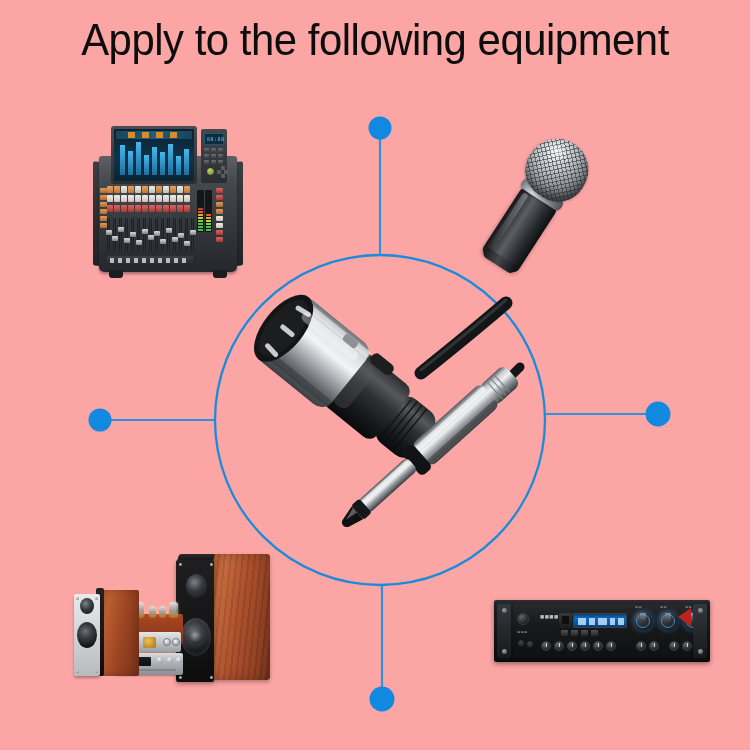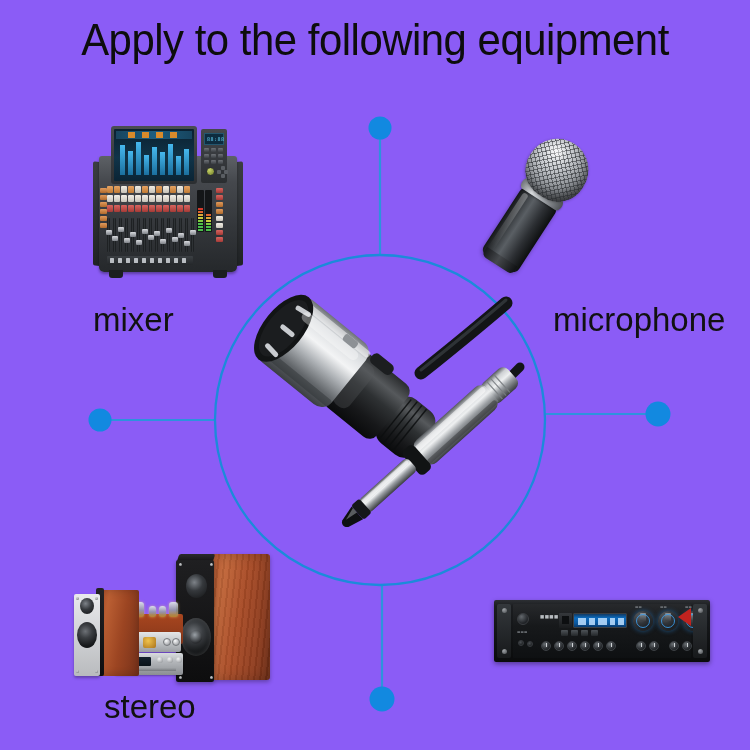--- a/index.html
+++ b/index.html
@@ -8,21 +8,21 @@
     background: #ffffff;
   }
   body {
     font-family: "Liberation Sans", sans-serif;
     -webkit-font-smoothing: antialiased;
   }
   #page {
     position: relative;
     width: 750px;
     height: 750px;
-    background: #8b5cf6;
+    background: #fca5a5;
     overflow: hidden;
   }
 
   
   #title {
     position: absolute;
     left: 0;
     top: 14px;
     width: 750px;
     text-align: center;
@@ -892,17 +892,14 @@
     <div class="am-ear l">
       <i style="top:4px"></i>
         <i style="bottom:4px"></i>
     </div>
     <div class="am-ear r">
       <i style="top:4px"></i>
         <i style="bottom:4px"></i>
     </div>
   </div>
 
-  <div class="eq-label" id="label-mixer">mixer</div>
-  <div class="eq-label" id="label-microphone">microphone</div>
-  <div class="eq-label" id="label-stereo">stereo</div>
 
 </div>
 
 </body></html>

